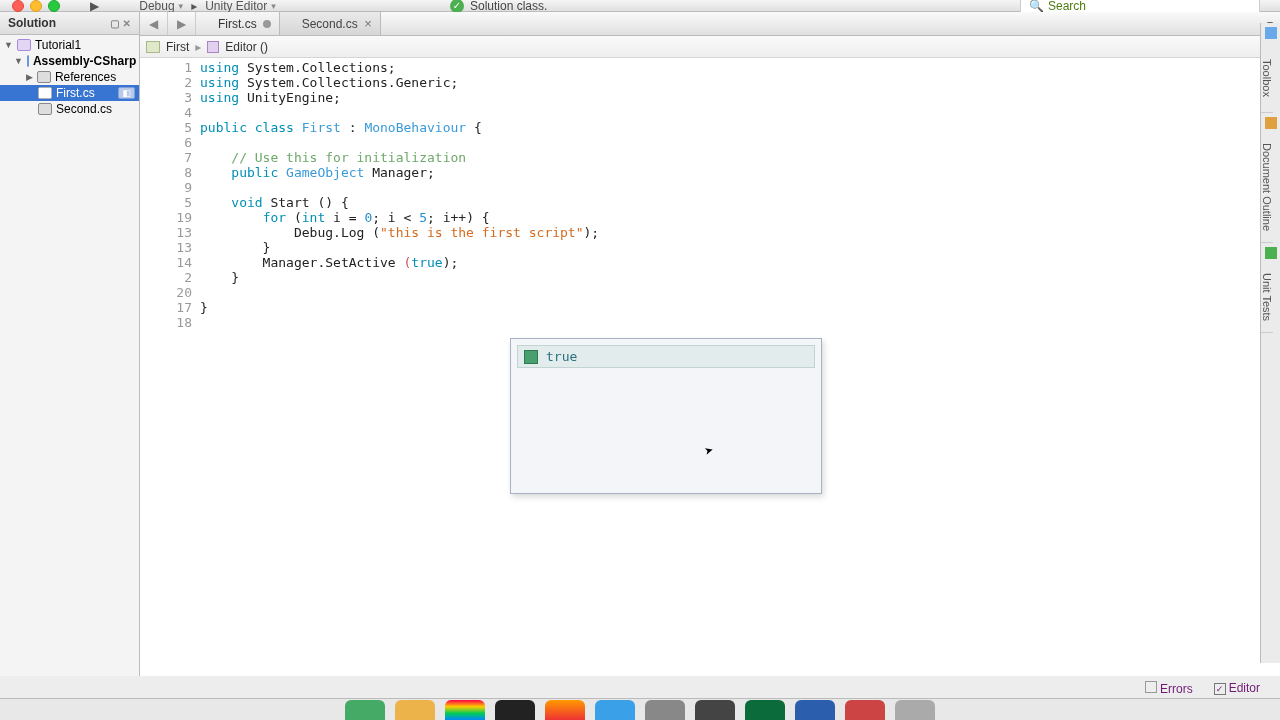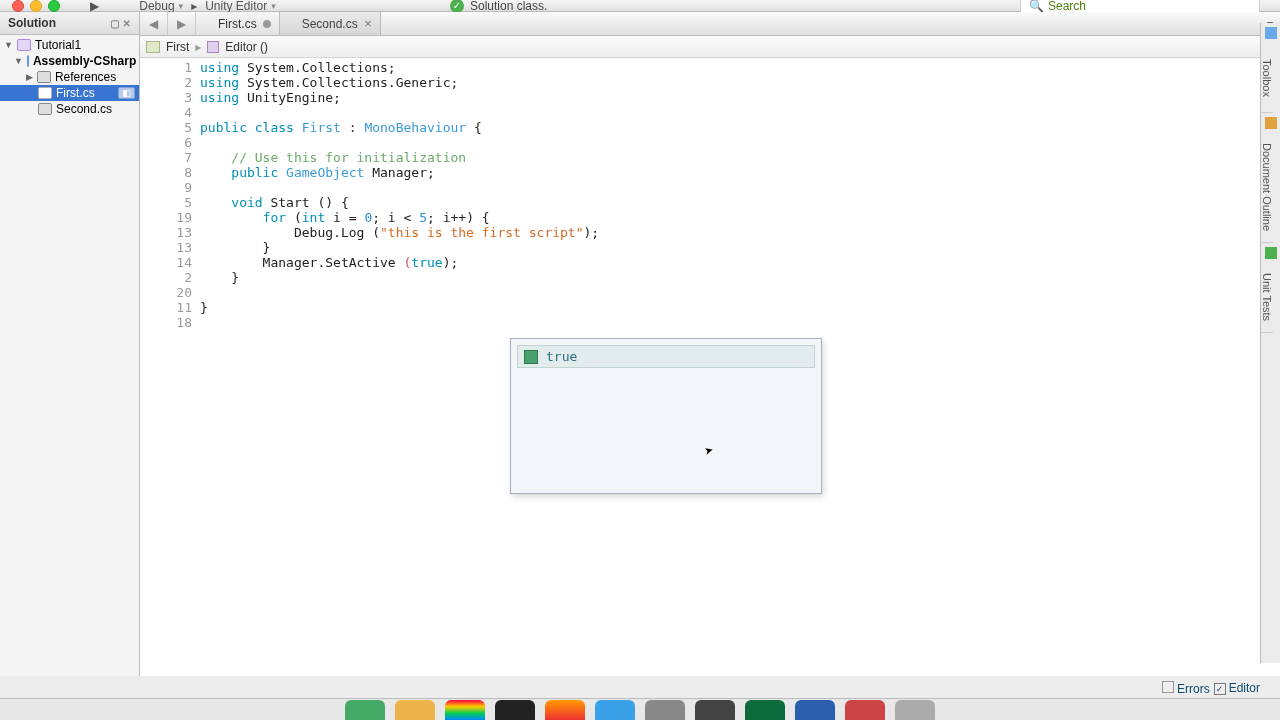--- a/index.html
+++ b/index.html
@@ -68,21 +68,21 @@
 .popup .ic{width:14px;height:14px;background:#4a9f6f;border:1px solid #2e7a4e;display:inline-block;}
 .popup .txt{font-family:Menlo,Consolas,monospace;font-size:13px;color:#2b7080;}
 
 
 .rdock{position:absolute;right:0;top:23px;width:20px;height:640px;background:#ebebeb;border-left:1px solid #bbb;}
 .rdock .ritem{height:70px;writing-mode:vertical-rl;text-orientation:mixed;font-size:11px;color:#555;display:flex;align-items:center;justify-content:center;border-bottom:1px solid #ccc;}
 .rdock .sq{width:12px;height:12px;margin:4px auto;display:block;}
 .sq.blue{background:#6aa9e9;} .sq.orange{background:#e0a040;} .sq.green{background:#4caf50;}
 
 
-.status{position:absolute;bottom:22px;right:20px;height:20px;display:flex;align-items:center;gap:4px;color:#0c4a6e;}
+.status{position:absolute;bottom:22px;right:20px;height:20px;display:flex;align-items:center;gap:21px;color:#701a75;}
 .status .sic{width:12px;height:12px;border:1px solid #999;background:#eee;display:inline-block;margin-right:3px;}
 .status .cb{width:12px;height:12px;border:1px solid #777;display:inline-flex;align-items:center;justify-content:center;font-size:9px;margin-right:3px;}
 
 
 .dock{position:absolute;bottom:0;left:0;right:0;height:22px;background:#e8e8e8;border-top:1px solid #bbb;display:flex;align-items:flex-end;justify-content:center;gap:10px;}
 .dock .app{width:40px;height:20px;border-radius:6px 6px 0 0;}
 .app1{background:#4a6;} .app2{background:#ecb34a;} .app3{background:linear-gradient(#f04,#fc0,#0c5,#08f);border-radius:50%;}
 .app4{background:#222;} .app5{background:linear-gradient(#f90,#e33);}
 .app6{background:#3aa0e8;border-radius:50%;} .app7{background:#888;} .app8{background:#444;}
 .app9{background:#0b6b3a;} .app10{background:#2b5fad;} .app11{background:#c44;} .app12{background:#aaa;}
@@ -187,21 +187,21 @@
           <div>7</div>
           <div>8</div>
           <div>9</div>
           <div>5</div>
           <div>19</div>
           <div>13</div>
           <div>13</div>
           <div>14</div>
           <div>2</div>
           <div>20</div>
-          <div>11</div>
+          <div>17</div>
           <div>18</div>
         </div>
       <div class="code" id="code"><div class="ln"><span class="kw">using</span> System.Collections;</div><div class="ln"><span class="kw">using</span> System.Collections.Generic;</div><div class="ln"><span class="kw">using</span> UnityEngine;</div><div class="ln"></div><div class="ln"><span class="kw">public</span> <span class="kw">class</span> <span class="ty">First</span> : <span class="ty">MonoBehaviour</span> {</div><div class="ln"></div><div class="ln">    <span class="cm">// Use this for initialization</span></div><div class="ln">    <span class="kw">public</span> <span class="ty">GameObject</span> Manager;</div><div class="ln"></div><div class="ln">    <span class="kw">void</span> Start () {</div><div class="ln">        <span class="kw">for</span> (<span class="kw">int</span> i = <span class="num">0</span>; i &lt; <span class="num">5</span>; i++) {</div><div class="ln">            Debug.Log (<span class="str">"this is the first script"</span>);</div><div class="ln">        }</div><div class="ln">        Manager.SetActive <span class="kw2">(</span><span class="hi">true</span>);</div><div class="ln">    }</div><div class="ln"></div><div class="ln">}</div><div class="ln"></div></div>
 
       <div class="popup">
         <div class="item">
           <span class="ic"></span>
           <span class="txt">true</span>
         </div>
       </div>

